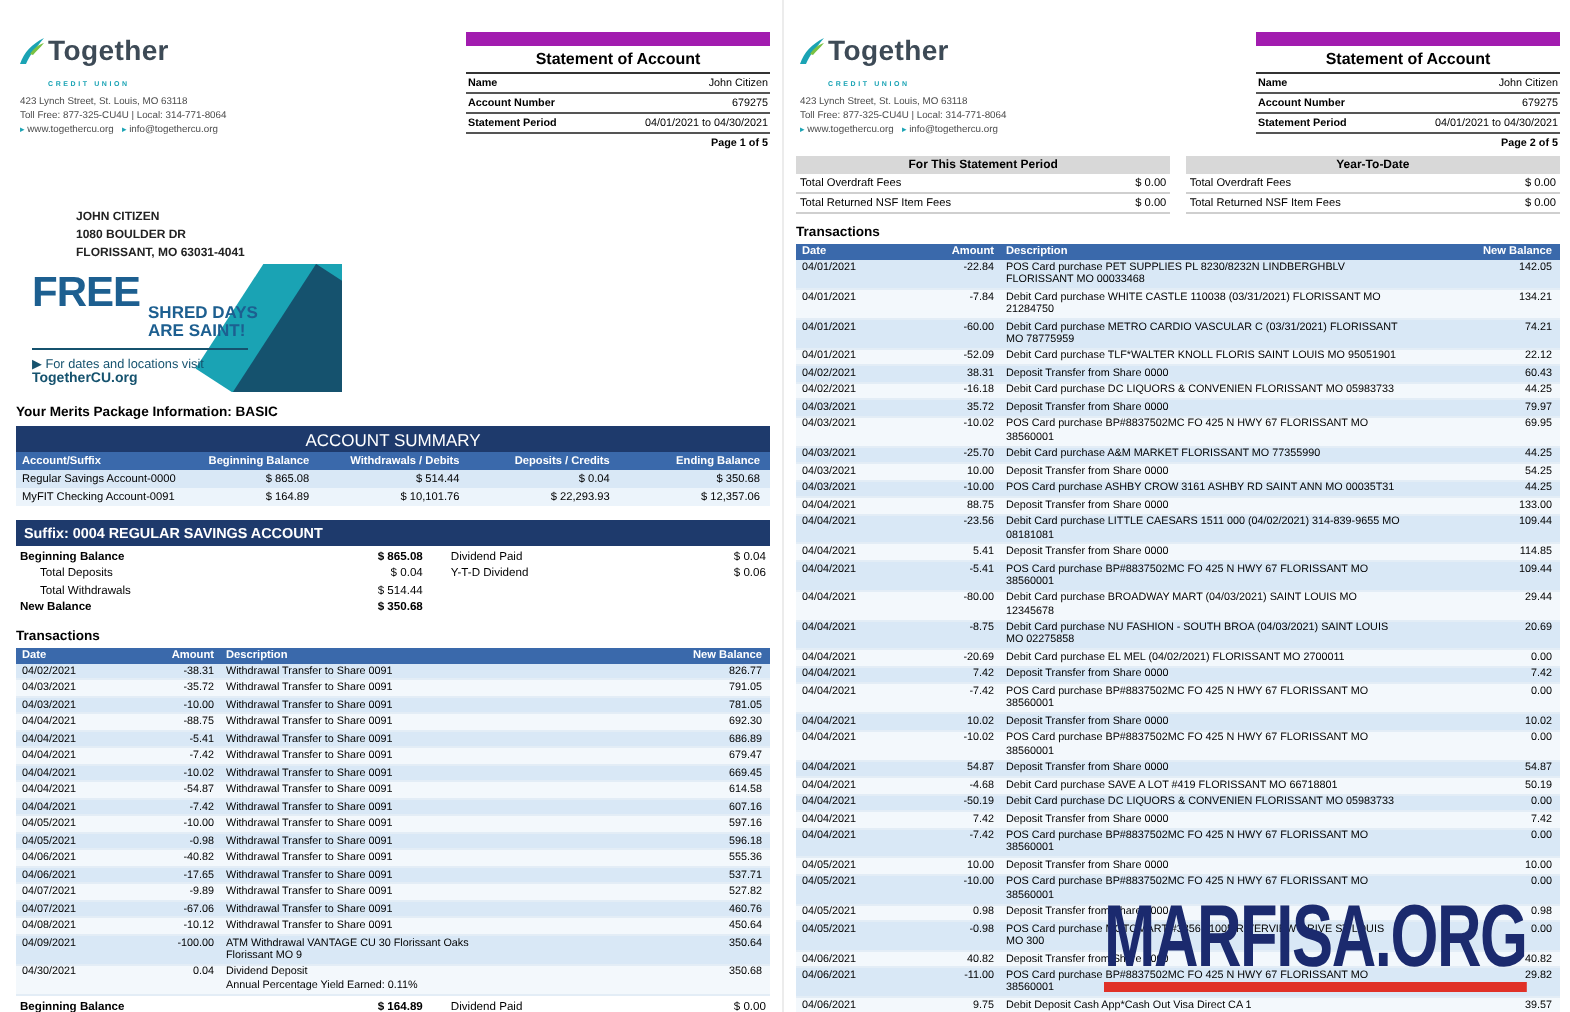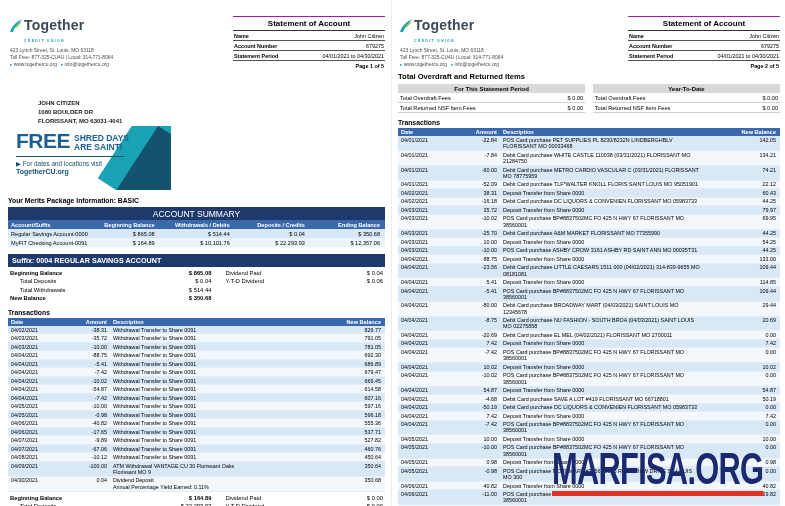--- a/index.html
+++ b/index.html
@@ -14,34 +14,34 @@
   .hdr { display:flex; justify-content:space-between; align-items:flex-start; }
   .logo-block { padding-top:8px; }
   .logo-row { display:flex; align-items:flex-start; }
   .logo-name { font-size:14px; font-weight:bold; color:#3d4a56; letter-spacing:0.2px; line-height:1; }
   .logo-tag { font-size:3.5px; color:#1aa3b4; letter-spacing:1.3px; font-weight:bold; margin:1px 0 4px 16px; }
   .addr { font-size:4.9px; color:#4b4b4b; line-height:1.45; margin-left:2px; }
   .addr .links { color:#4b4b4b; }
   .arrow { color:#1aa3b4; font-size:4.5px; }
 
   .stmt-box { width:152px; font-size:5.4px; margin-top:6px; }
-  .stmt-title { text-align:center; font-weight:bold; font-size:8px; border-top:1px solid #a21caf; border-bottom:1px solid #333; padding:2px 0 2px; }
+  .stmt-title { text-align:center; font-weight:bold; font-size:8px; border-top:7px solid #a21caf; border-bottom:1px solid #333; padding:2px 0 2px; }
   .stmt-row { display:flex; justify-content:space-between; border-bottom:1px solid #555; padding:1.5px 1px; }
   .stmt-row .lab { font-weight:bold; }
   .stmt-page { text-align:right; font-weight:bold; padding:2px 1px 0; }
 
   
   .mid-row { display:flex; justify-content:space-between; margin-top:4px;flex-direction:column; }
   .recipient { font-size:6px; font-weight:bold; color:#222; line-height:1.5; margin:26px 0 0 30px; }
   .banner { position:relative; width:163px; height:64px; overflow:hidden; background:#fff; padding:6px 8px 0 8px; }
   .banner-teal { position:absolute; right:-34px; top:-6px; width:90px; height:90px; background:#1aa3b4; transform:rotate(33deg); }
   .banner-navy { position:absolute; right:-48px; top:18px; width:90px; height:80px; background:#15526e; transform:rotate(33deg); }
   .banner-head { display:flex; align-items:flex-start; position:relative; }
   .banner-free { font-size:21px; font-weight:bold; color:#1d5f90; line-height:0.9; letter-spacing:-0.5px; }
-  .banner-shred { margin-left:4px; font-size:8.5px; font-weight:bold; color:#1d5f90; line-height:1.05; padding-top:2px; }
+  .banner-shred { margin-left:4px; font-size:8.5px; font-weight:bold; color:#1d5f90; line-height:1.05; padding-top:2px;margin-top:12px; }
   .banner-rule { width:108px; height:1.5px; background:#15526e; margin:4px 0 3px; position:relative; }
   .banner-visit { font-size:6.4px; color:#15526e; position:relative; }
   .banner-site { font-size:7px; font-weight:bold; color:#15526e; position:relative; }
 
   .merits { font-size:6.8px; font-weight:bold; margin-top:7px; }
 
   
   .sum-table { margin-top:3px; }
   .sum-title { background:#1e3a6c; color:#fff; font-weight:normal; font-size:8.5px; text-align:center; padding:1.5px 0; }
   .sum-head { display:flex; background:#3a69ab; color:#fff; font-weight:bold; font-size:5.6px; padding:1.5px 3px; }
@@ -411,21 +411,20 @@
             <span>679275</span>
           </div>
         <div class="stmt-row">
             <span class="lab">Statement Period</span>
             <span>04/01/2021 to 04/30/2021</span>
           </div>
         <div class="stmt-page">Page 2 of  5</div>
       </div>
     </div>
 
-    <div class="od-title">Total Overdraft and Returned Items</div>
     <div class="od-tables">
       <div class="od-table">
         <div class="od-head">For This Statement Period</div>
         <div>
 
             <div class="od-row">
               <span>Total Overdraft Fees</span>
               <span>$ 0.00</span>
             </div>
 

